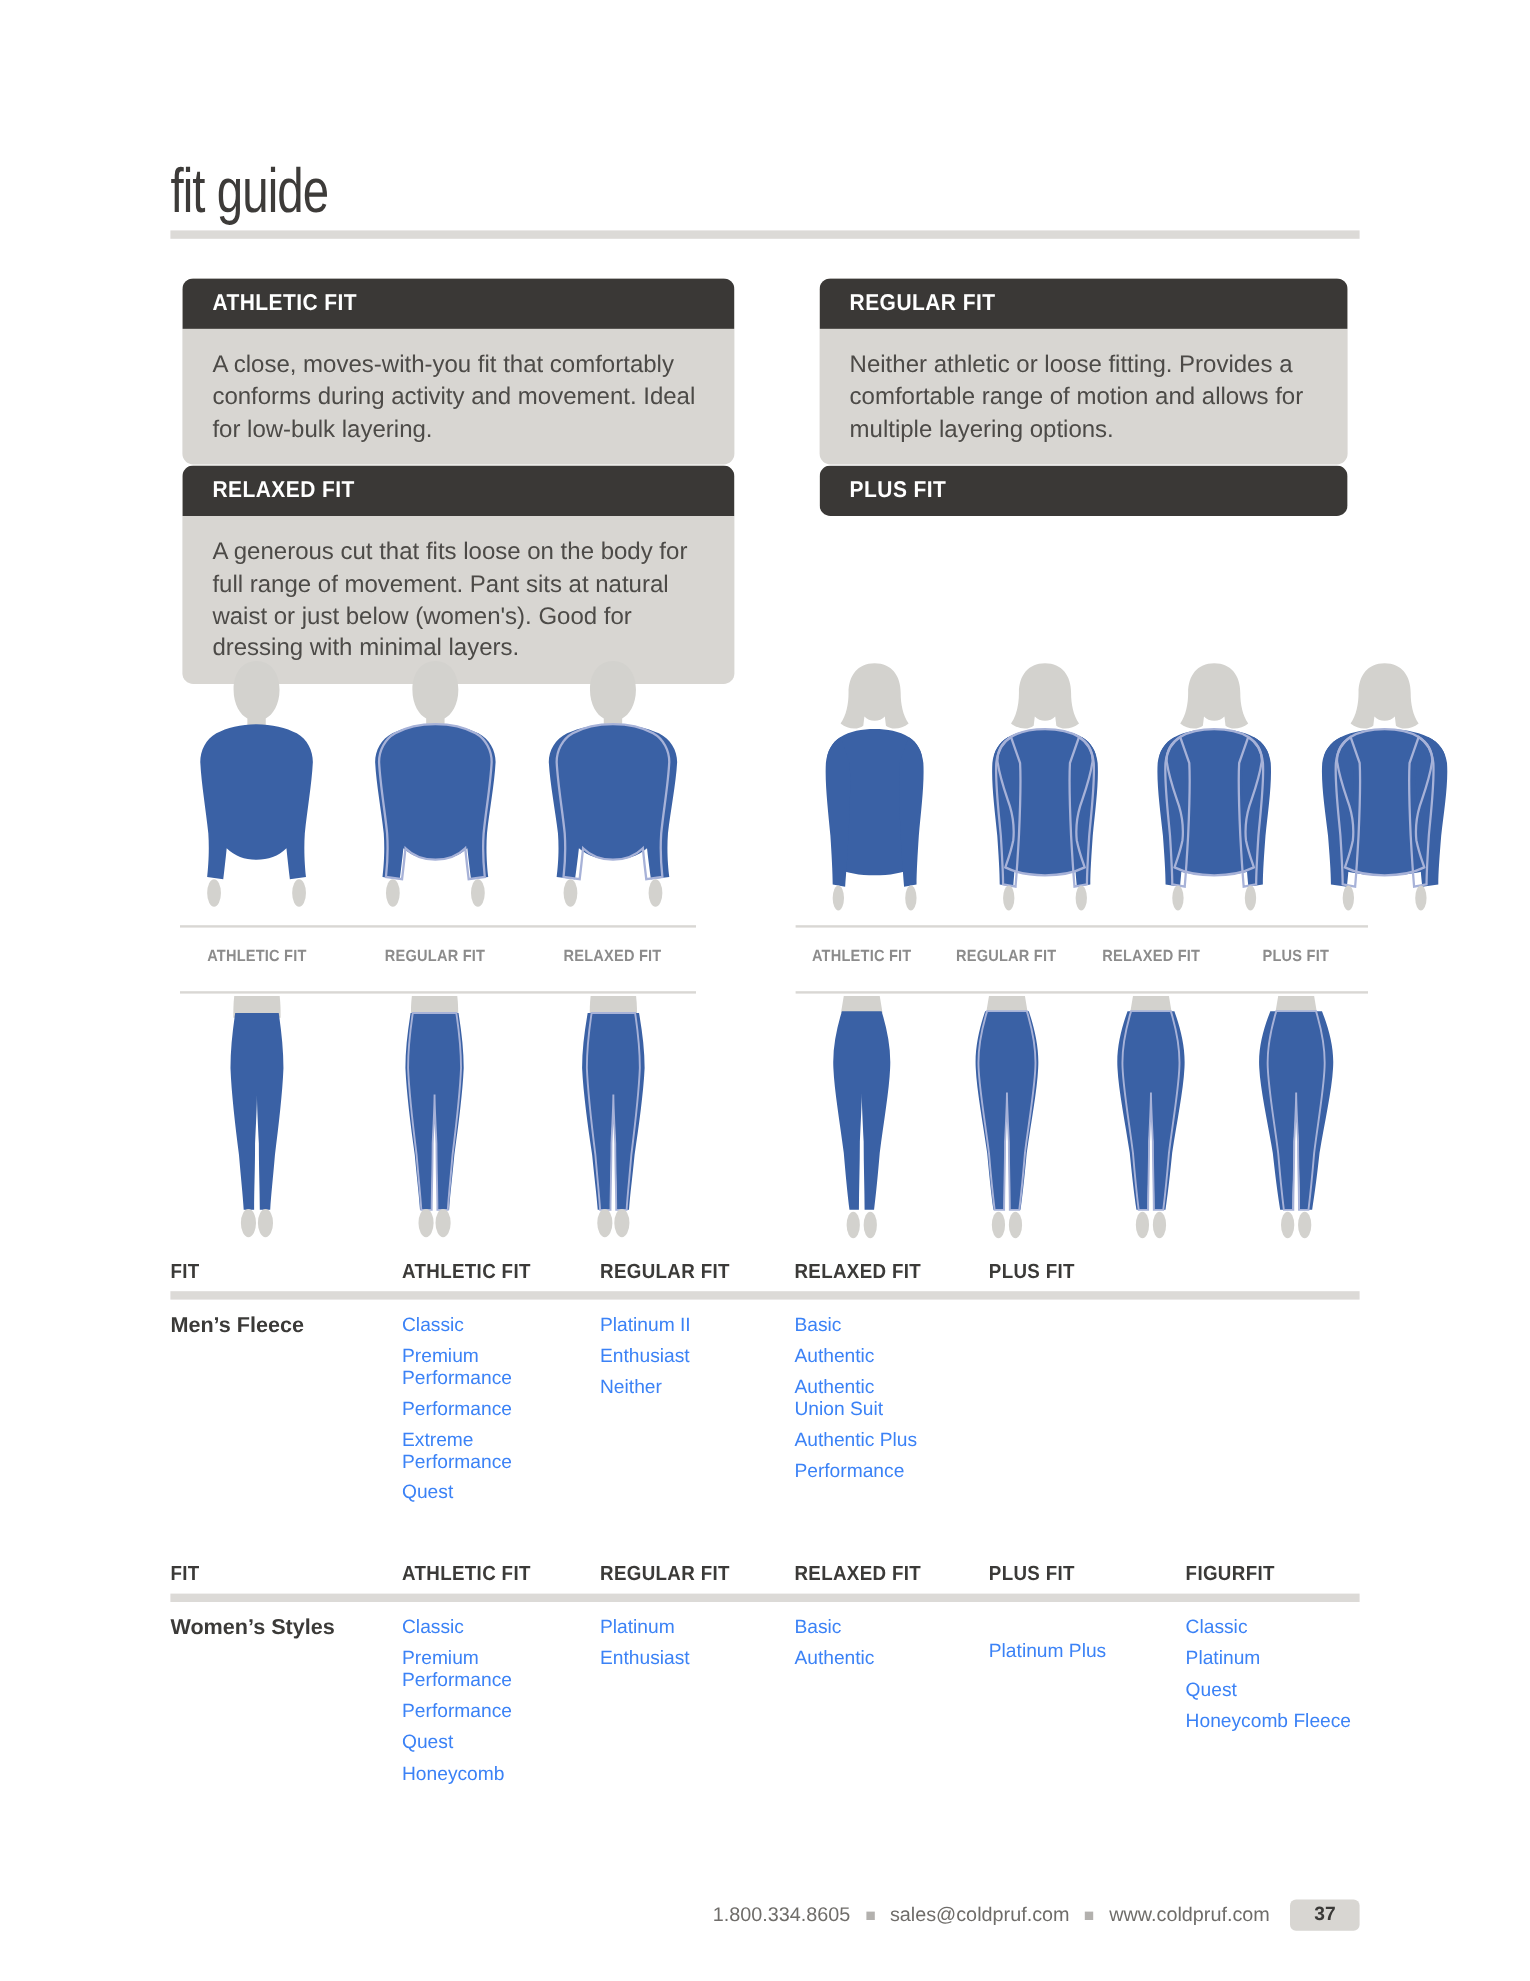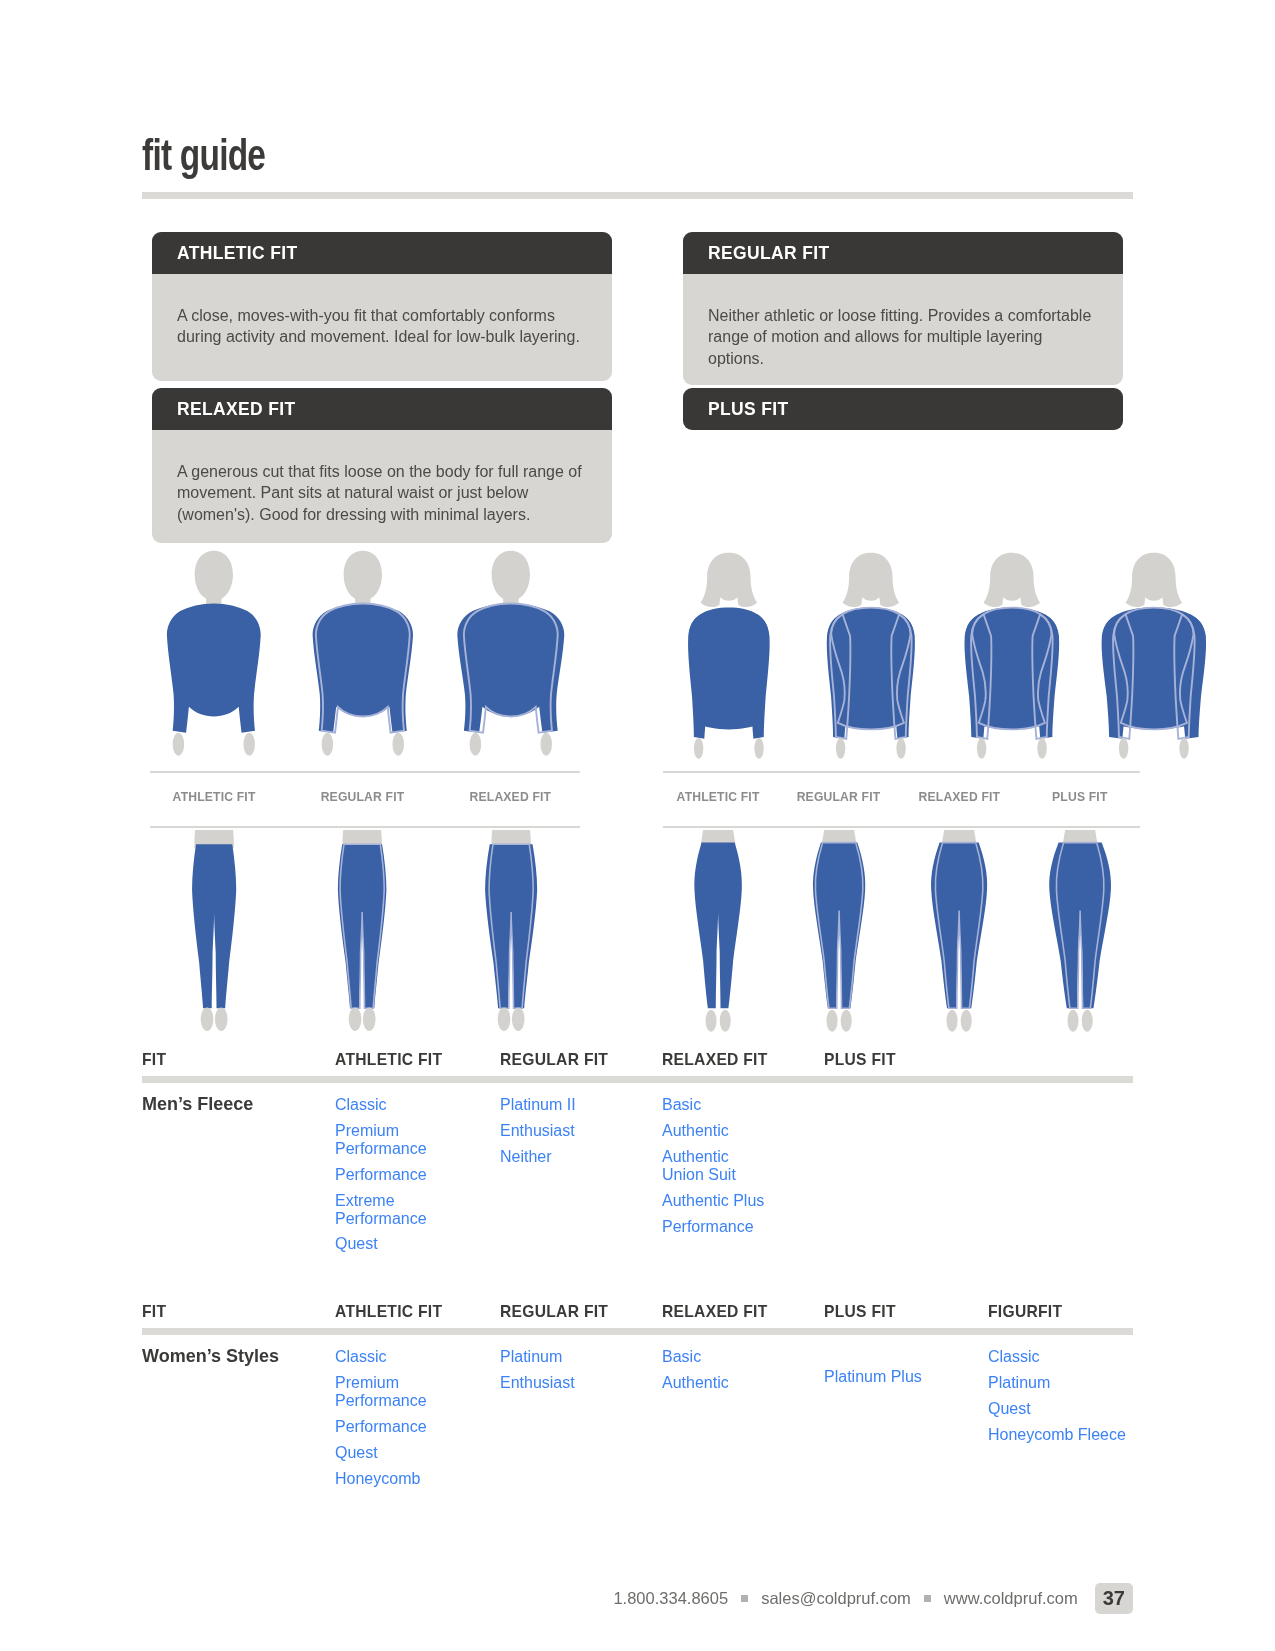--- a/index.html
+++ b/index.html
@@ -1,30 +1,30 @@
 <!DOCTYPE html>
 <html><head>
 <meta charset="utf-8">
 <style>
   html,body{margin:0;padding:0;background:#ffffff;}
   .page{position:relative;width:1275px;height:1651px;background:#ffffff;overflow:hidden;
         font-family:"Liberation Sans","DejaVu Sans",sans-serif;color:#44433f;}
 
   
-  .page-title{position:absolute;left:142px;top:130px;margin:0;font-size:44px;font-weight:700;
+  .page-title{position:absolute;left:142px;top:130px;margin:0;font-size:52px;font-weight:400;
               color:#3d3b39;letter-spacing:-1px;text-align:right;}
   .condense{display:inline-block;transform:scaleX(.76);transform-origin:0 50%;}
   .title-rule{position:absolute;left:142px;top:192px;width:991px;height:7px;background:#dcdad7;}
 
   
   .fit-box{position:absolute;border-radius:9px;overflow:hidden;background:#d8d6d2;}
   .fit-box-header{background:#3a3836;color:#ffffff;font-weight:700;font-size:19px;
                   letter-spacing:.4px;height:42px;line-height:42px;padding-left:25px;}
   .fit-box-header span{display:inline-block;transform:scaleX(.92);transform-origin:0 50%;}
-  .fit-box-body{padding:31px 26px 16px 25px;font-size:16px;line-height:1.34;color:#4c4a47;}
+  .fit-box-body{padding:17px 26px 16px 25px;font-size:20px;line-height:1.34;color:#4c4a47;}
   .row1 .fit-box-body{min-height:60px;}
   .row2 .fit-box-body{min-height:66px;}
 
   
   .figs{position:absolute;display:flex;align-items:flex-end;}
   .fig-cell{flex:1;display:flex;justify-content:center;align-items:flex-end;overflow:visible;}
   .fig{display:block;overflow:visible;}
   .skin{fill:#d3d2ce;}
   .garment{fill:#3a61a5;}
   .outline{fill:none;stroke:#a7b2d8;stroke-width:2;}
@@ -40,22 +40,22 @@
          transform:scaleX(.92);transform-origin:0 50%;white-space:nowrap;}
   .tbl-rule{position:absolute;top:26px;left:0;width:991px;height:7px;background:#dcdad7;}
   .tbl-rowlabel{position:absolute;top:44px;left:0;font-size:18px;font-weight:700;color:#3b3a38;}
   .tbl-col{position:absolute;top:46px;width:150px;}
   .cell-item{font-size:16px;line-height:1.12;color:#3b82f6;margin-bottom:8px;white-space:pre-line;}
 
   
   .footer{position:absolute;left:142px;top:1583px;width:991px;display:flex;justify-content:flex-end;
           align-items:center;font-size:16.5px;color:#6f6d6a;}
   .sep-square{display:inline-block;width:7px;height:7px;background:#b3b1ae;margin:0 13px;}
-  .page-badge{display:inline-block;background:#d8d6d2;color:#3b3a38;font-weight:700;font-size:20px;
-              padding:4px 8px;border-radius:5px;margin-left:17px;}
+  .page-badge{display:inline-block;background:#d8d6d2;color:#3b3a38;font-weight:700;font-size:16px;
+              padding:4px 20px;border-radius:5px;margin-left:17px;}
 </style>
 </head>
 <body>
 
 <div class="page">
 
   <h1 class="page-title"><span class="condense">fit guide</span></h1>
   <div class="title-rule"></div>
 
   <section class="fit-box row1" style="left:152px;top:232px;width:460px;">

